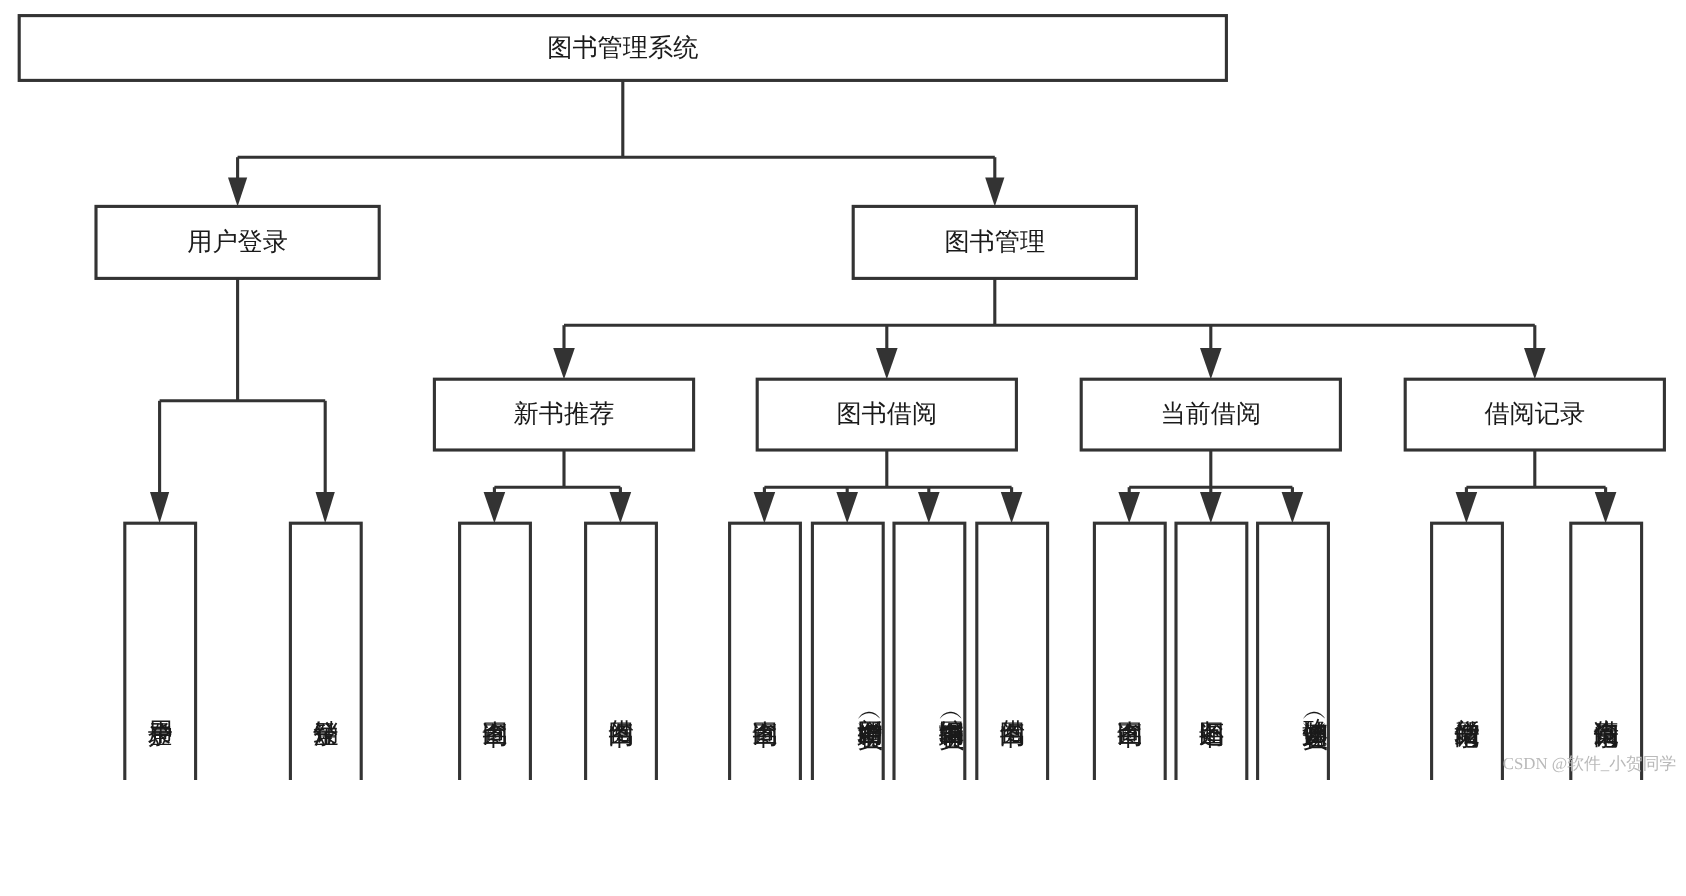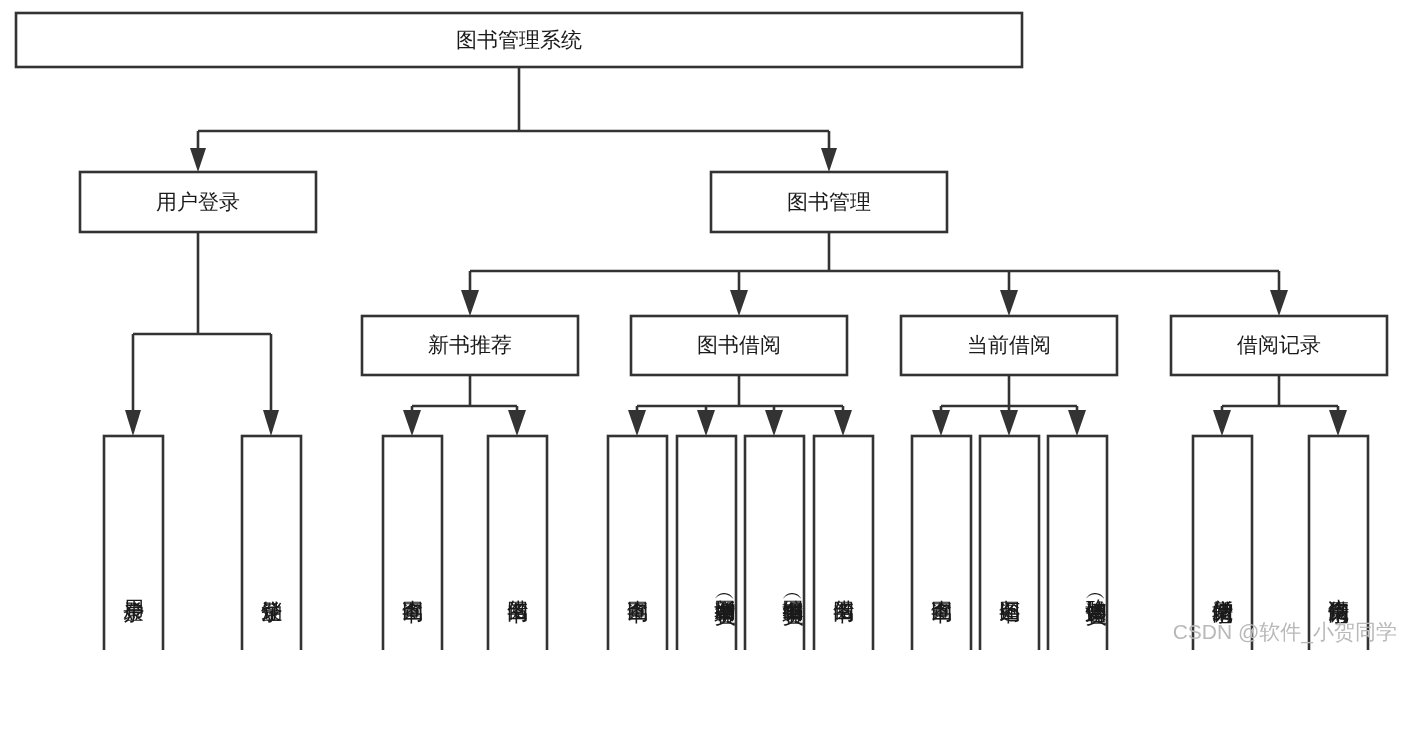--- a/index.html
+++ b/index.html
@@ -60,22 +60,22 @@
     justify-content: center;
     text-align: center;
     white-space: nowrap;
     pointer-events: none;
     user-select: none;
   }
   .watermark {
     position: absolute;
     right: 8px;
     bottom: 4px;
-    font-family: Liberation Sans, sans-serif;
-    font-size: 21px;
+    font-family: Liberation Serif, serif;
+    font-size: 14px;
     color: #b9b9b9;
     white-space: nowrap;
     user-select: none;
   }
 </style>
 </head>
 <body>
 
 <div id="diagram-root">
 

